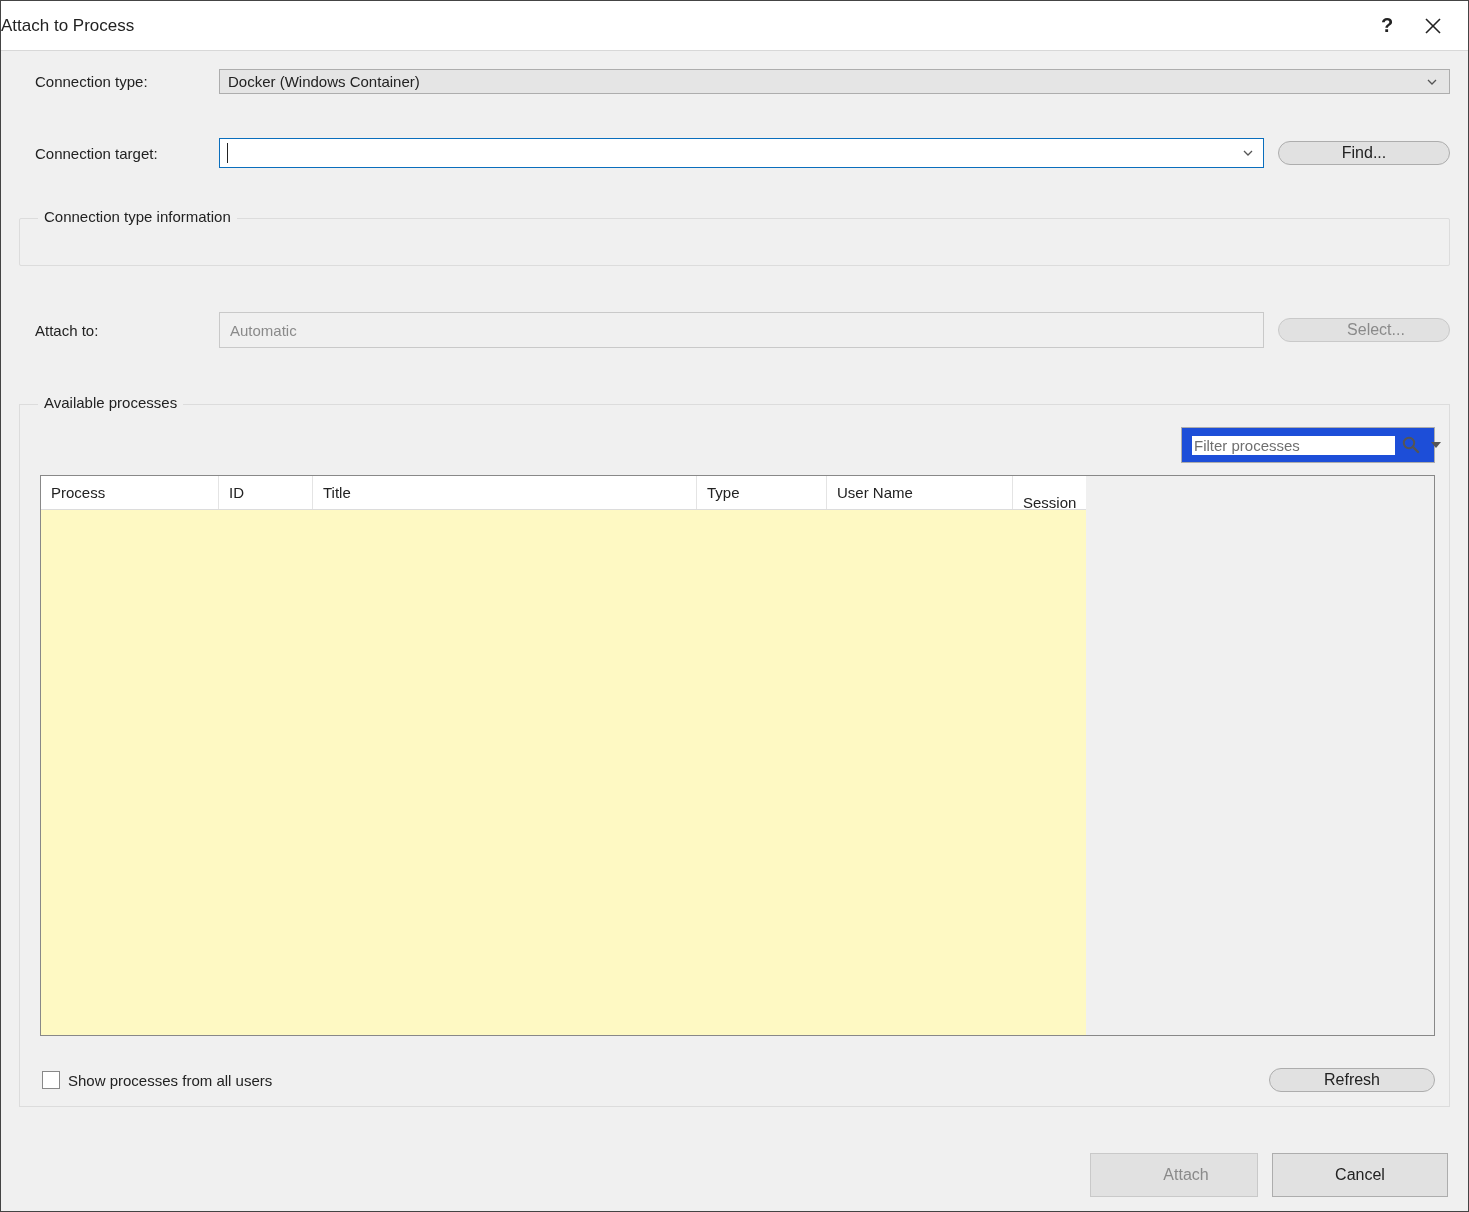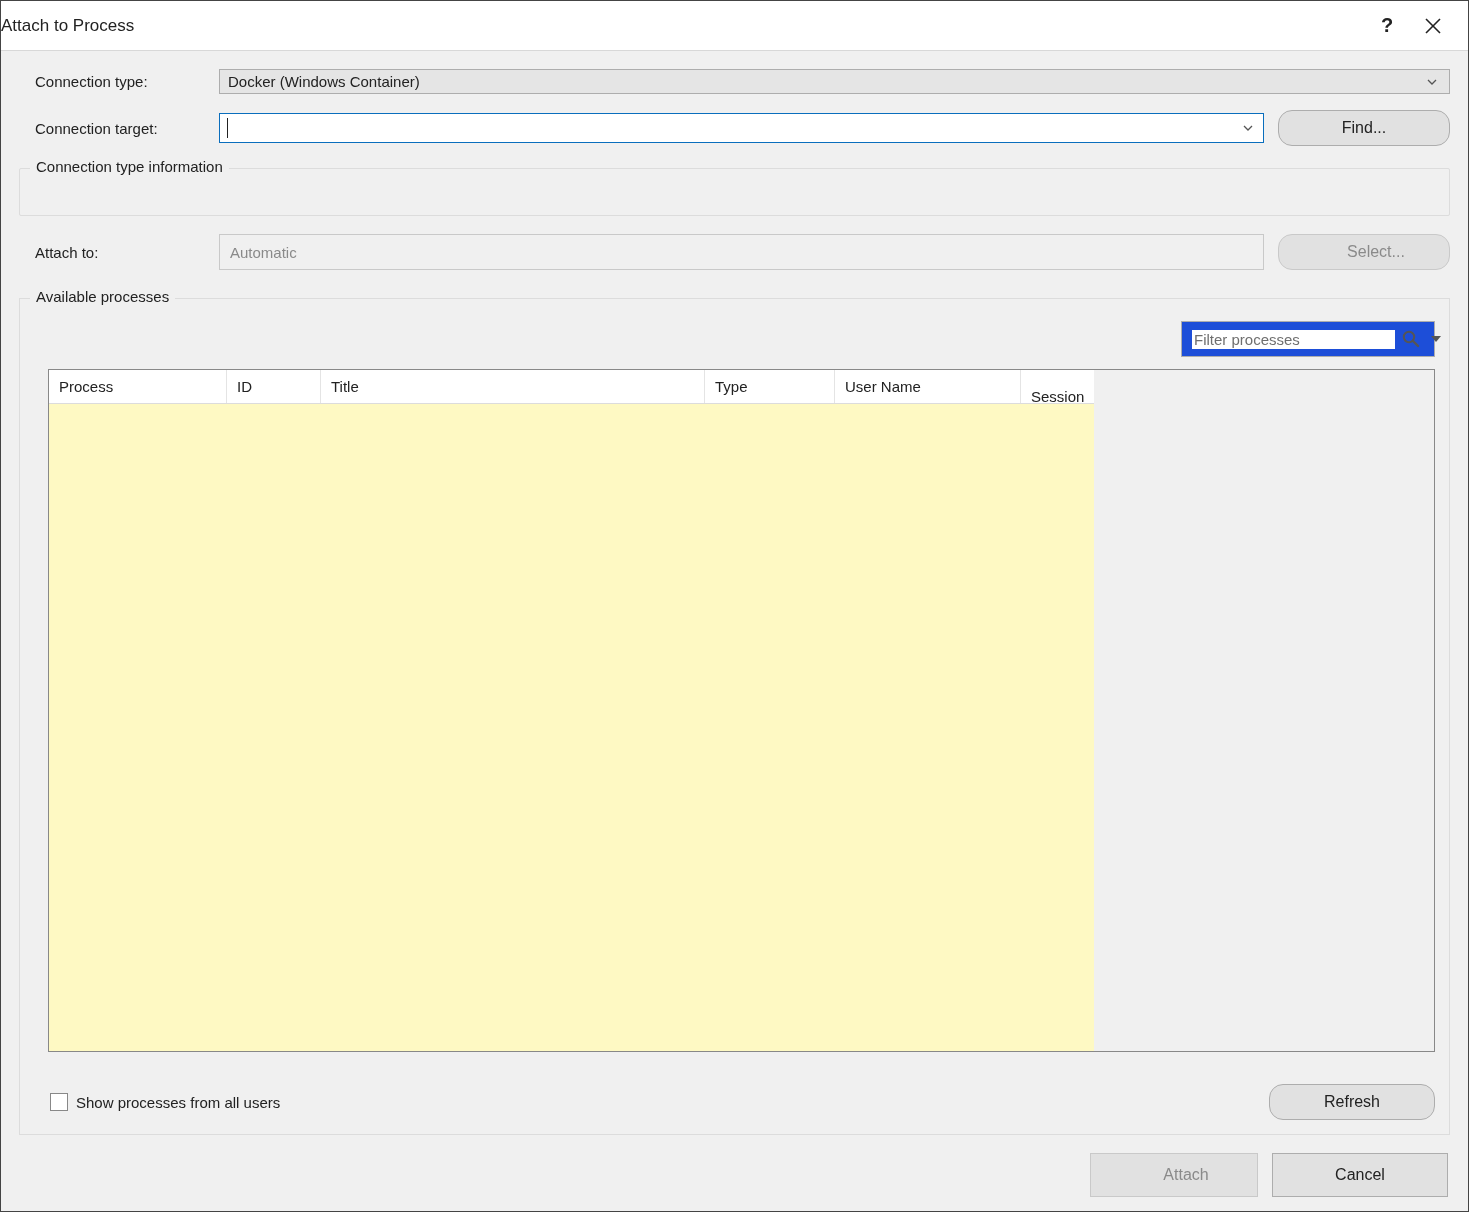--- a/index.html
+++ b/index.html
@@ -40,20 +40,21 @@
     color: #222;
     cursor: pointer;
   }
   .titlebar .icon-btn svg { display: block; }
   .content {
     flex: 1;
     padding: 18px 18px 14px 18px;
     display: flex;
     flex-direction: column;
     overflow: hidden;
+    gap: 28px;
   }
   .row {
     display: flex;
     align-items: center;
     margin-bottom: 16px;
   }
   .label-col {
     width: 200px;
     padding-left: 16px;
     color: #222;
@@ -103,40 +104,40 @@
     background: #e1e1e1;
     border: 1px solid #adadad;
     display: flex;
     align-items: center;
     justify-content: center;
     padding: 0 16px;
     color: #222;
     cursor: pointer;
     font-size: 16px;
   }
-  .btn.small { height: 36px; min-width: 172px; border-radius: 14px; }
+  .btn.small { height: 24px; min-width: 172px; border-radius: 14px; }
   .btn.disabled {
     background: #e1e1e1;
     border-color: #c9c9c9;
     color: #8a8a8a;
     cursor: default;
     padding-left: 40px;
   }
   .groupbox {
     border: 1px solid #dcdcdc;
     border-radius: 2px;
     padding: 14px 14px 32px 14px;
     margin: 6px 0 18px 0;
     background: #f0f0f0;
     position: relative;
   }
   .group-title {
     position: absolute;
     top: -11px;
-    left: 10px;
+    left: 18px;
     background: #f0f0f0;
     padding: 0 6px;
     color: #222;
     font-size: 15px;
   }
   .info-text {
     padding: 6px 4px 2px 10px;
     color: #222;
     font-size: 15.5px;
   }
@@ -150,21 +151,21 @@
     align-items: center;
     padding: 0 10px;
   }
   .procs-group {
     flex: 1;
     display: flex;
     flex-direction: column;
     border: 1px solid #dcdcdc;
     background: #f0f0f0;
     position: relative;
-    padding: 22px 14px 14px 28px;
+    padding: 22px 14px 14px 20px;
     margin-bottom: 18px;
   }
   .filter-row {
     display: flex;
     justify-content: flex-end;
     margin-bottom: 12px;
   }
   .filter-box {
     width: 254px;
     height: 36px;

